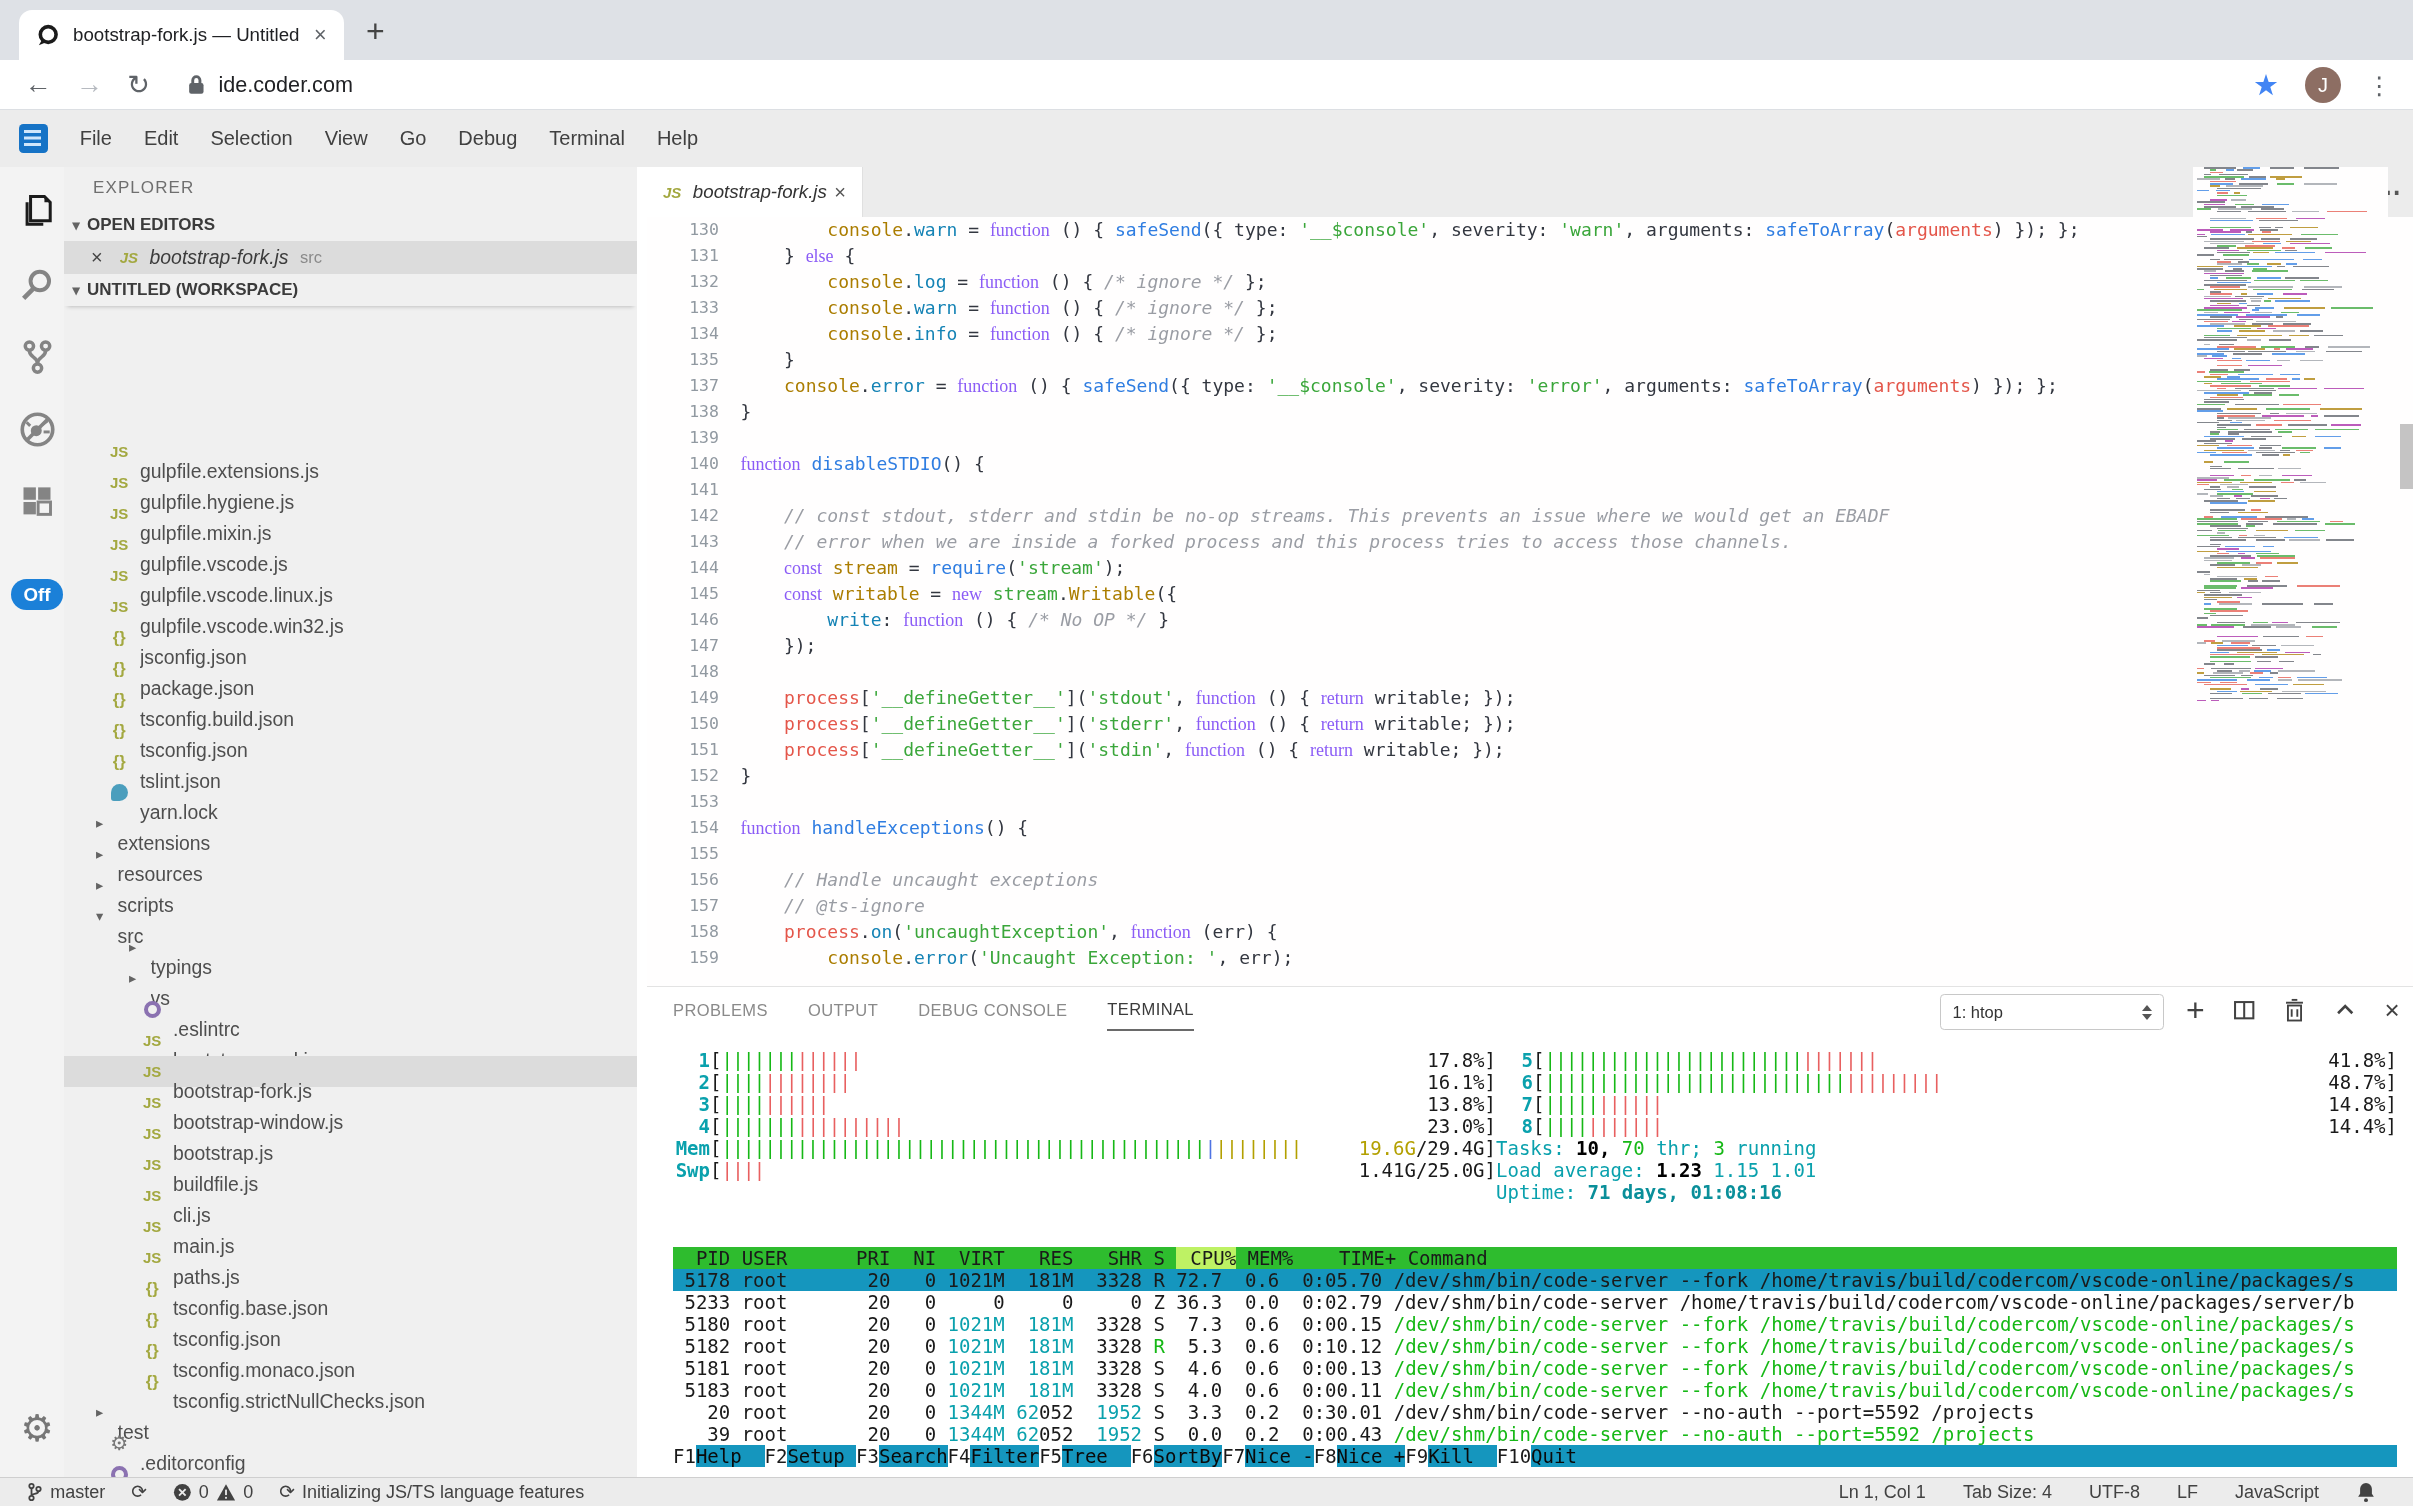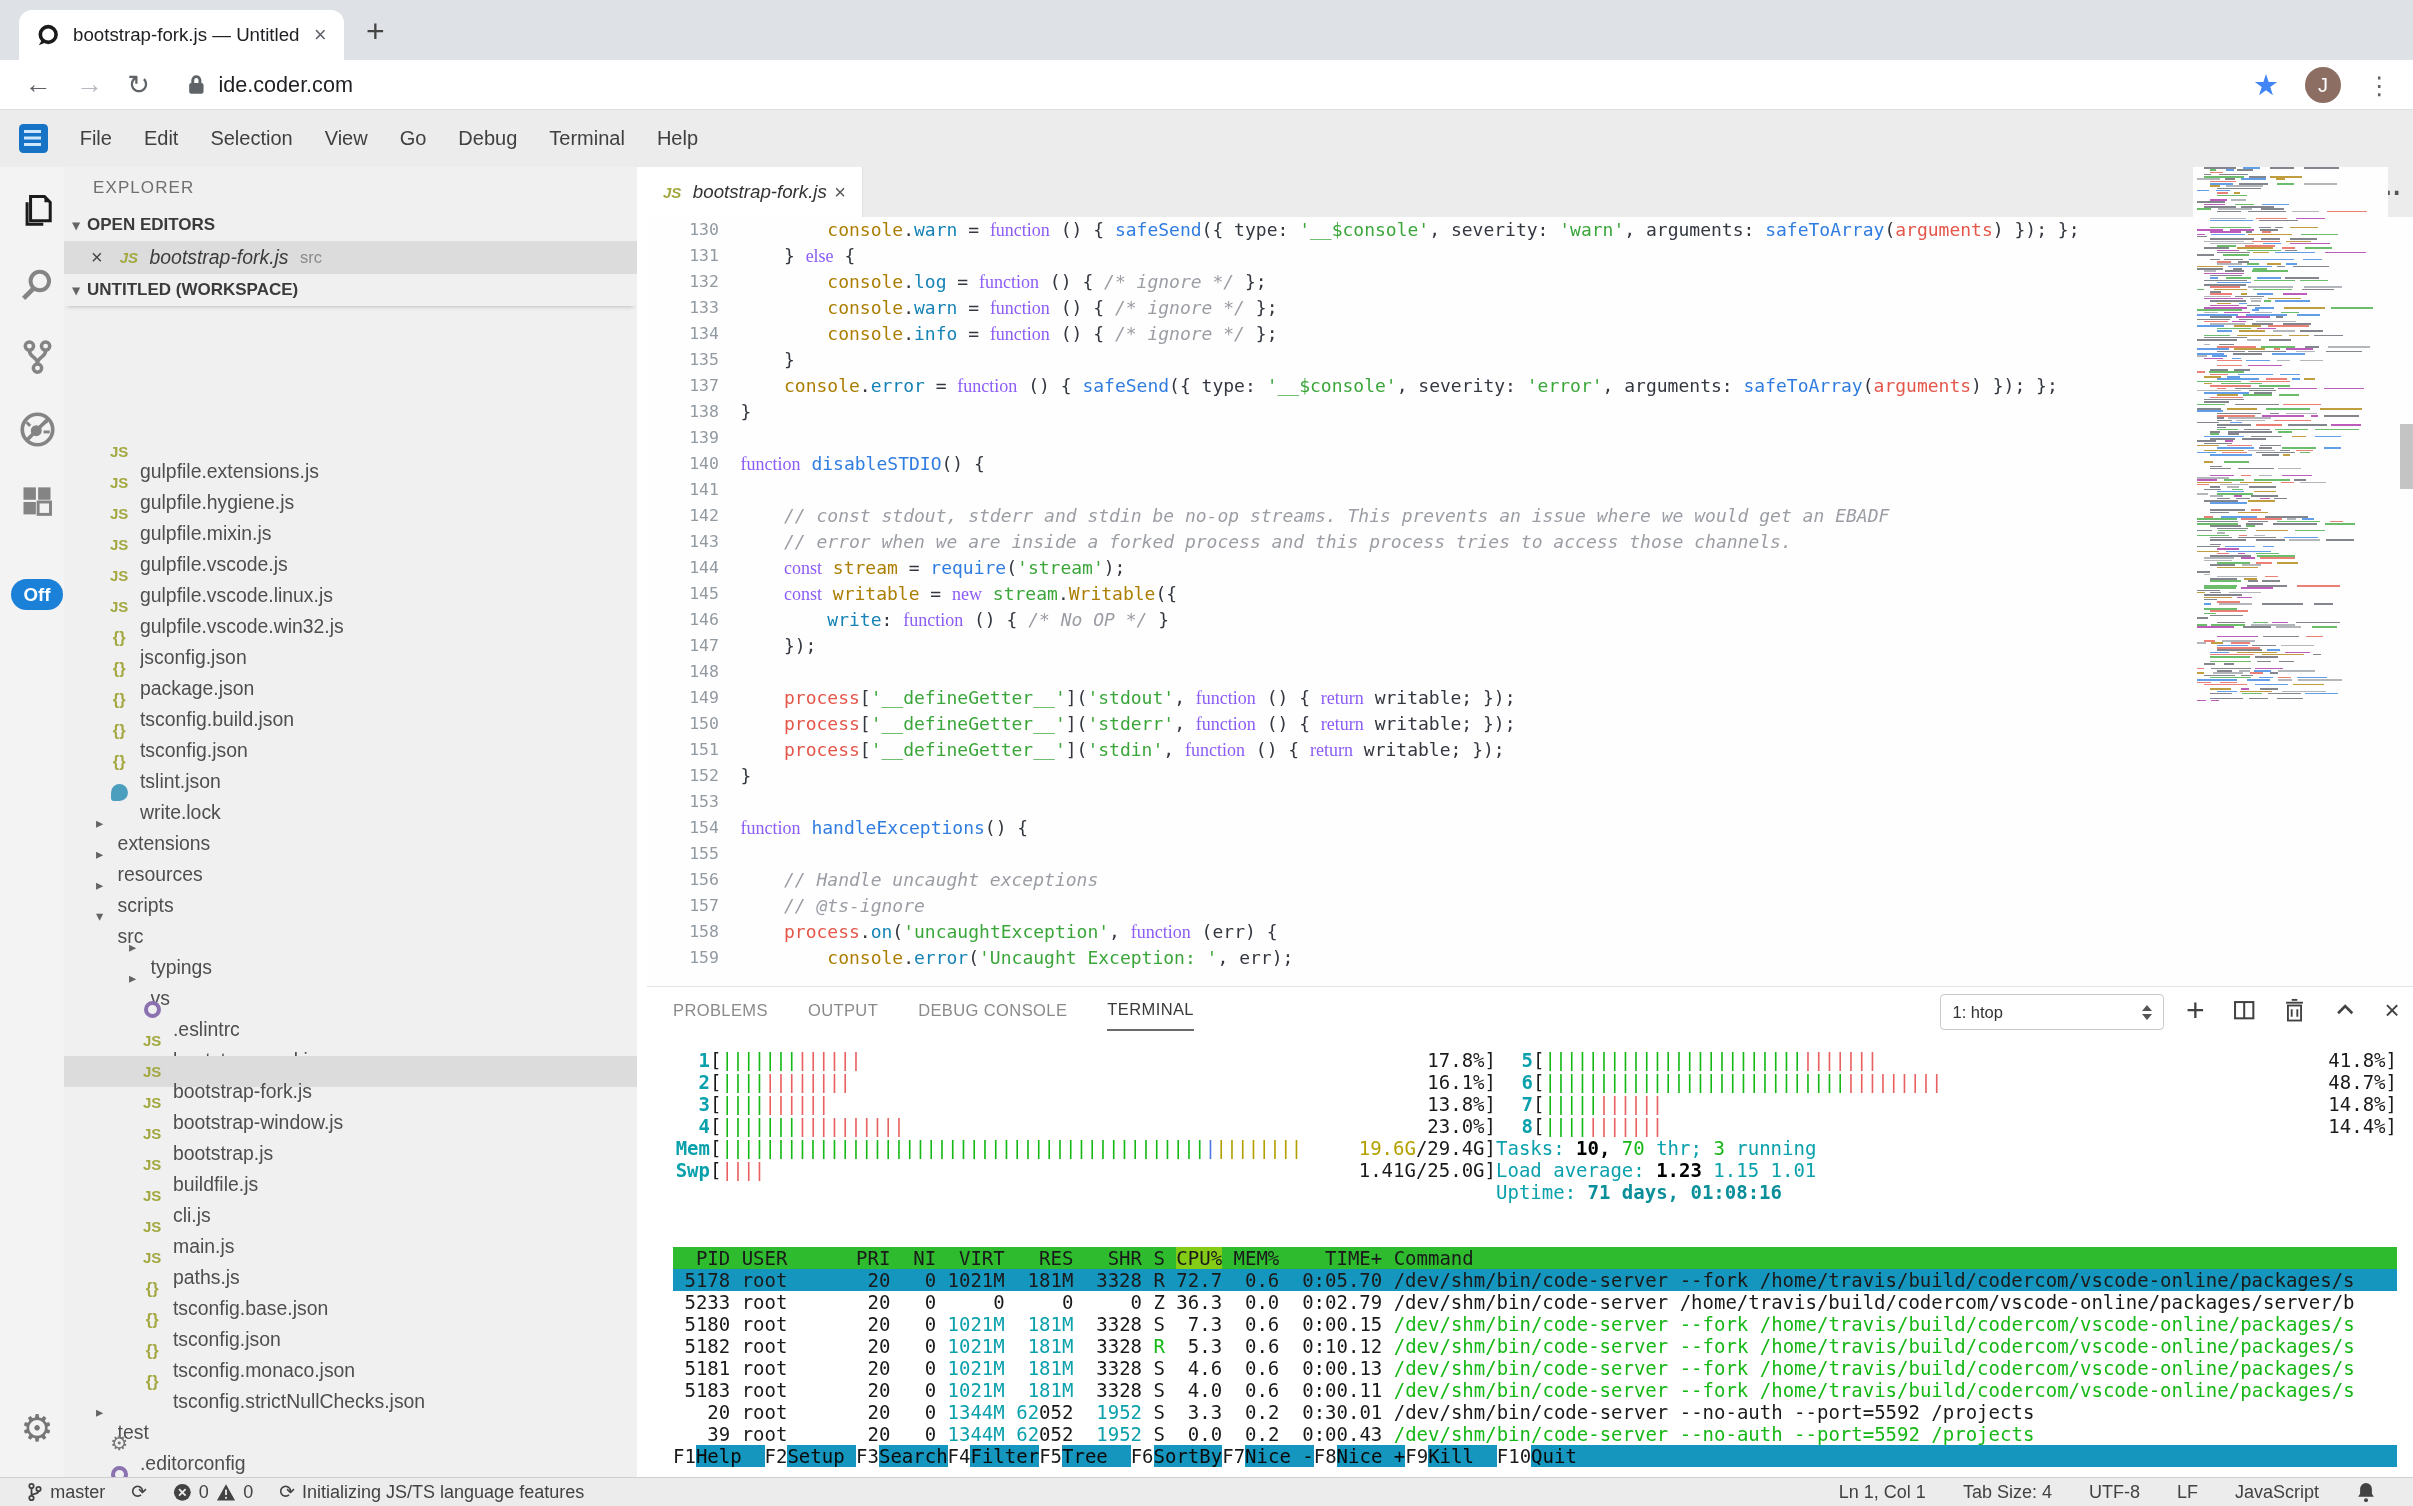--- a/index.html
+++ b/index.html
@@ -100,21 +100,21 @@
   .mlabel { width:37px; text-align:right; color:#0aa1ad; font-weight:bold; flex:none; }
   .mbr { color:#1a1a1a; flex:none; }
   .mfill { flex:1; overflow:hidden; white-space:pre; letter-spacing:-0.7px; }
   .mpct { flex:none; }
   .tc-d { color:#1a1a1a; } .tc-c { color:#0aa1ad; } .tc-g { color:#16b816; }
   .tc-y { color:#b3a000; } .tc-b { color:#000; font-weight:bold; }
   .tc-bc { color:#0a8f9a; font-weight:bold; } .tc-r { color:#e86060; } .tc-bl { color:#4f74e3; }
   .prow { height:22px; white-space:pre; overflow:hidden; }
   .prow.sel { background:#1596be; }
   .phead { background:#2ebc2e; height:22px; white-space:pre; overflow:hidden; }
-  .hs { background:#84cc16; }
+  .hs { background:#bef264;padding-left:14px; }
   .fkrow { display:flex; height:22px; white-space:pre; overflow:hidden; }
   .fk { flex:none; }
   .fl { flex:none; background:#1596be; color:#0a0a0a; }
   .ffill { flex:1; background:#1596be; }
 
   
   #statusbar { position:absolute; left:0; top:1477px; width:2413px; height:29px; background:#ececec; border-top:0.7px solid #cfcfcf; display:flex; align-items:center; font-size:18px; color:#424242; }
   .st-item { display:flex; align-items:center; margin-left:26px; gap:7.2px; }
   .st-right { margin-left:auto; display:flex; align-items:center; }
   .st-right .st-item { margin-left:0; margin-right:37px; }
@@ -296,21 +296,21 @@
         <div class="trow" style="padding-left: 43px;">
           <span class="ticon">
             <span class="json-badge">{}</span>
           </span>
           <span class="tlabel">tslint.json</span>
         </div>
         <div class="trow" style="padding-left: 43px;">
           <span class="ticon">
             <span class="yarn-dot"></span>
           </span>
-          <span class="tlabel">write.lock</span>
+          <span class="tlabel">yarn.lock</span>
         </div>
         <div class="trow" style="padding-left: 32px;">
           <span class="chev">▸</span>
           <span class="tlabel">extensions</span>
         </div>
         <div class="trow" style="padding-left: 32px;">
           <span class="chev">▸</span>
           <span class="tlabel">resources</span>
         </div>
         <div class="trow" style="padding-left: 32px;">

